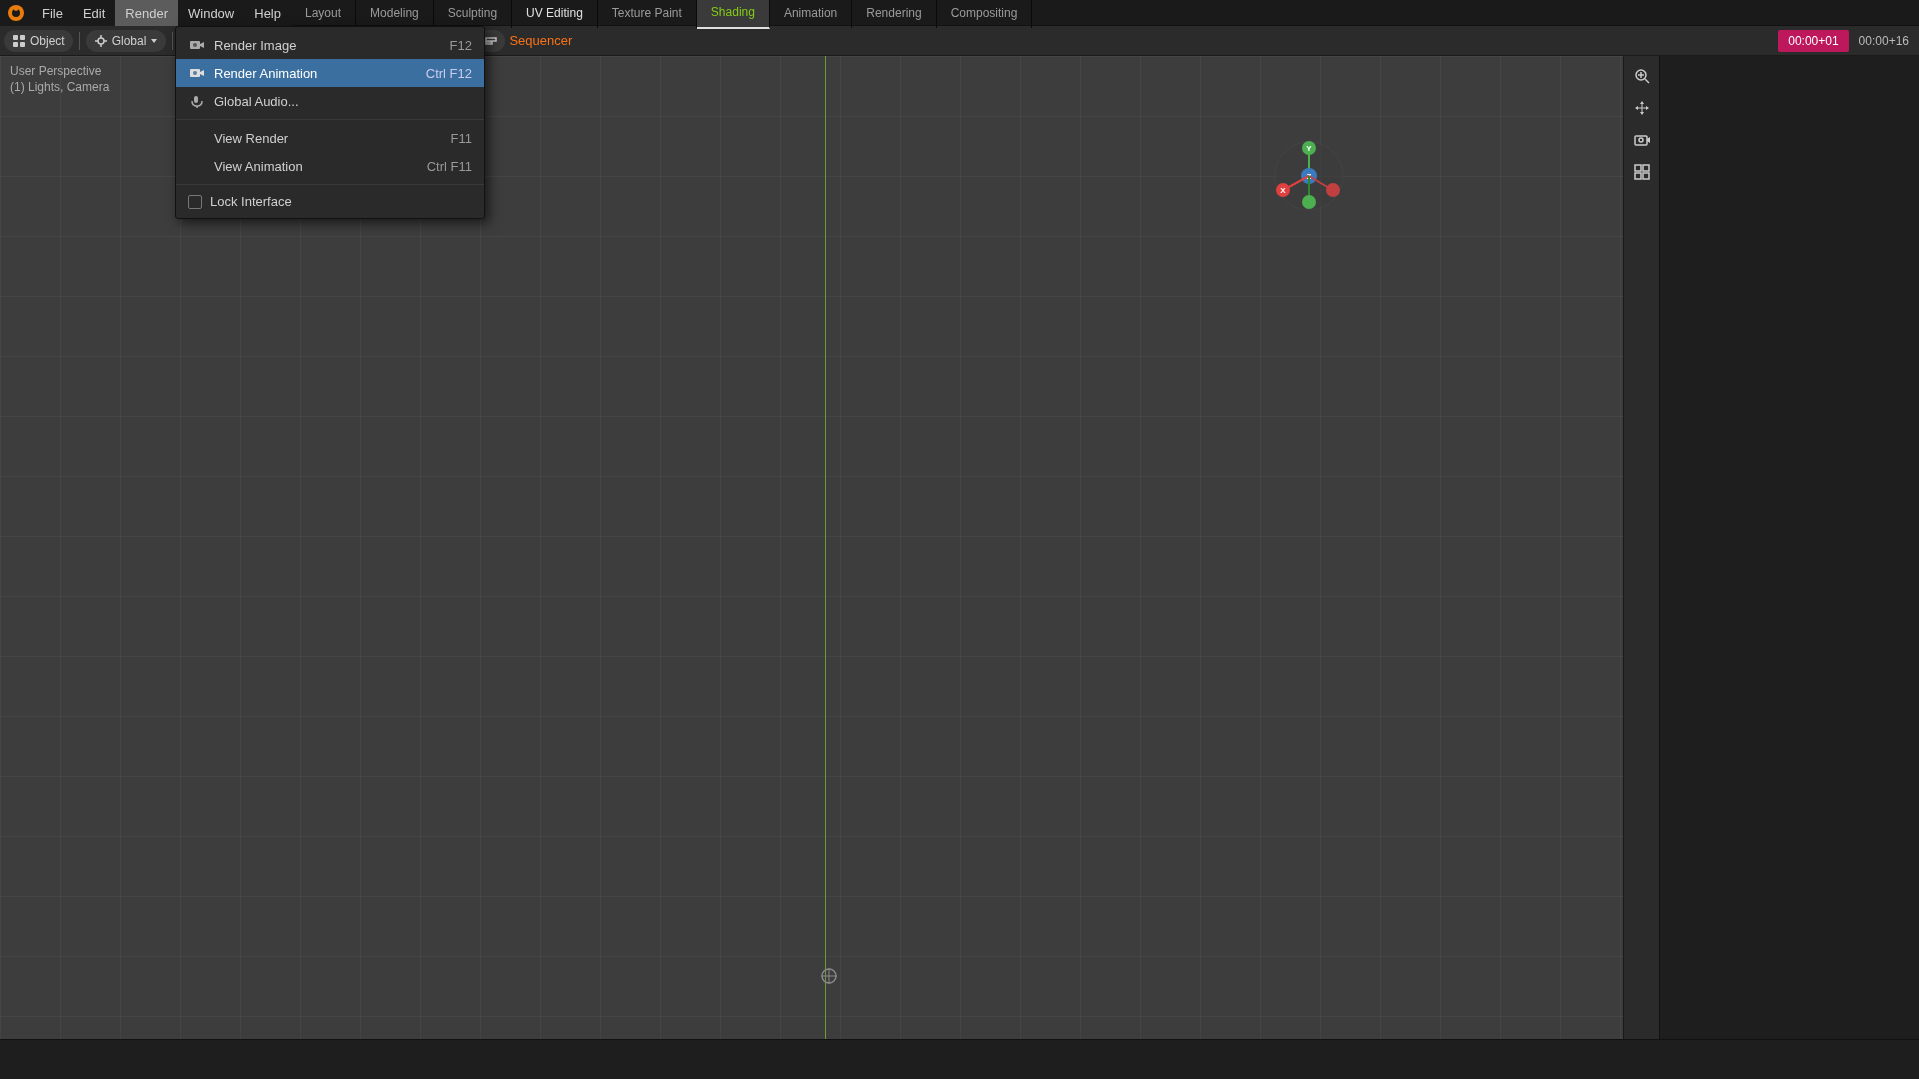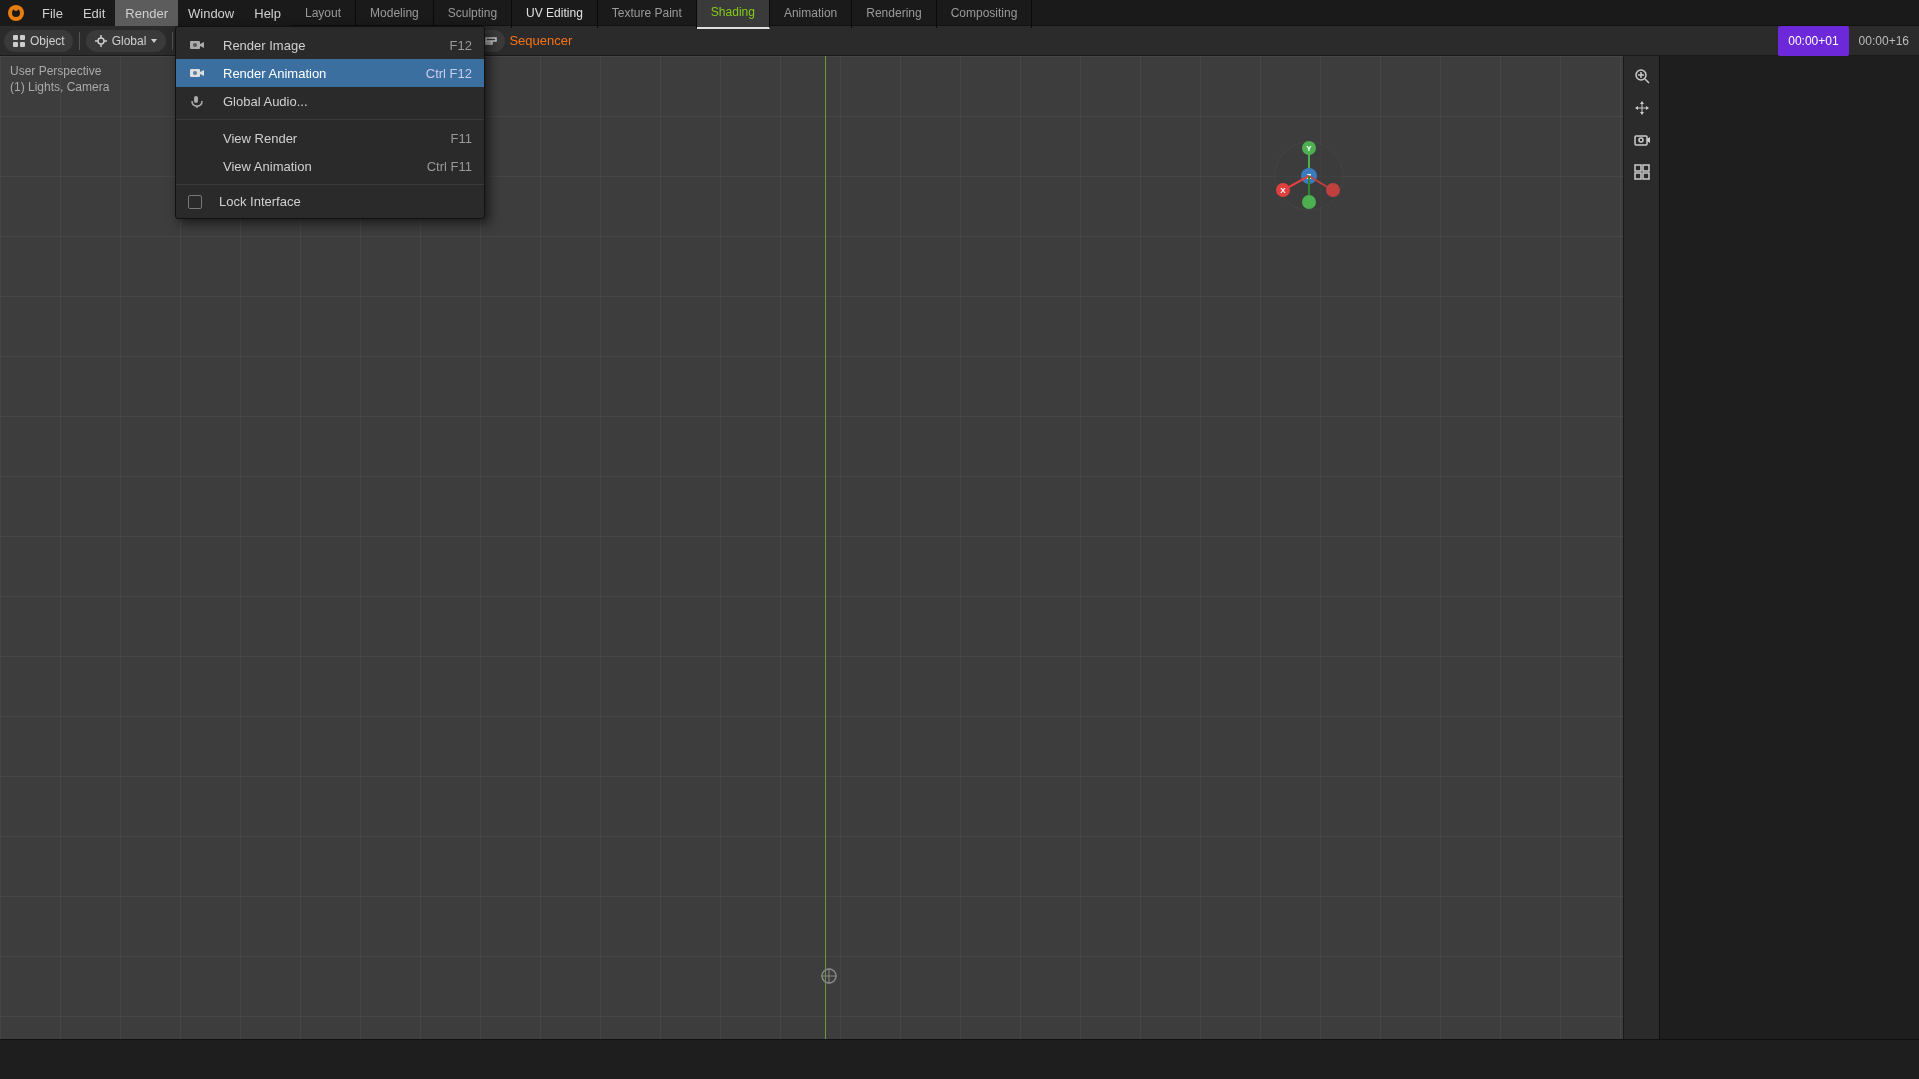--- a/index.html
+++ b/index.html
@@ -102,24 +102,24 @@
       gap: 4px;
     }
     .toolbar-separator {
       width: 1px;
       height: 18px;
       background: #555;
       margin: 0 2px;
     }
     .toolbar-spacer { flex: 1; }
     .time-current {
-      background: #6d28d9;
+      background: #be185d;
       color: #fff;
       padding: 0 10px;
-      height: 30px;
+      height: 22px;
       display: flex;
       align-items: center;
       font-size: 12px;
       border-radius: 2px;
     }
     .time-end {
       color: #bbb;
       font-size: 12px;
       padding: 0 6px;
     }
@@ -258,21 +258,21 @@
       padding: 4px 0;
       box-shadow: 4px 4px 12px rgba(0,0,0,0.6);
     }
     .dropdown-item {
       display: flex;
       align-items: center;
       padding: 5px 12px;
       cursor: pointer;
       color: #d0d0d0;
       font-size: 13px;
-      gap: 17px;
+      gap: 8px;
       position: relative;
     }
     .dropdown-item.highlighted {
       background: #3a6fa0;
       color: #fff;
     }
     .dropdown-item .shortcut {
       margin-left: auto;
       color: #999;
       font-size: 13px;

